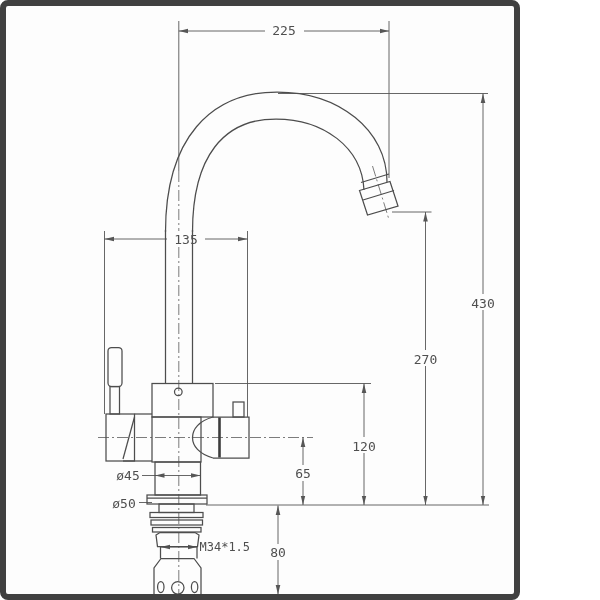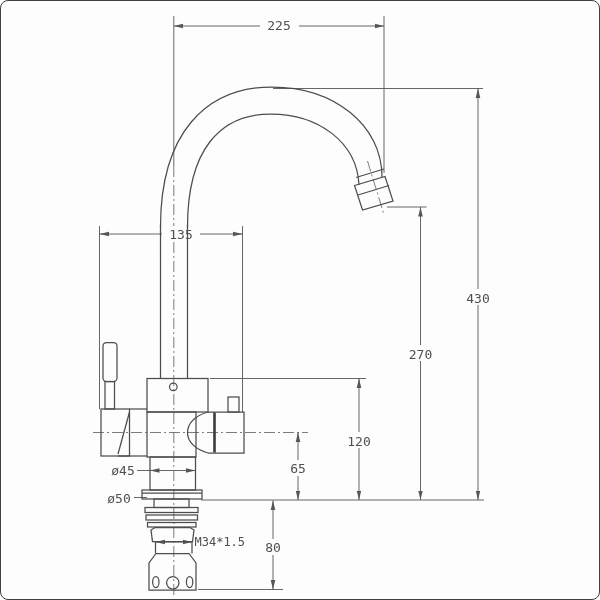--- a/index.html
+++ b/index.html
@@ -2,24 +2,24 @@
 <html><head>
 <meta charset="utf-8">
 <style>
   html, body {
     margin: 0;
     padding: 0;
     background: #ffffff;
     font-family: "DejaVu Sans Mono", "Liberation Mono", monospace;
   }
   .sheet {
-    width: 600px;
+    width: 520px;
     height: 600px;
     background: #fdfdfd;
-    border: 1px solid #404040;
+    border: 6px solid #404040;
     border-radius: 8px;
     box-sizing: border-box;
     overflow: hidden;
   }
   svg { display: block; }
   .thin  { stroke: #565656; stroke-width: 0.9; fill: none; }
   .dim   { stroke: #565656; stroke-width: 0.9; fill: none; }
   .out   { stroke: #4d4d4d; stroke-width: 1.25; fill: none; }
   .thick { stroke: #3c3c3c; stroke-width: 2.6; fill: none; }
   .cl    { stroke: #5a5a5a; stroke-width: 0.8; fill: none; stroke-dasharray: 11 3 2 3; }

